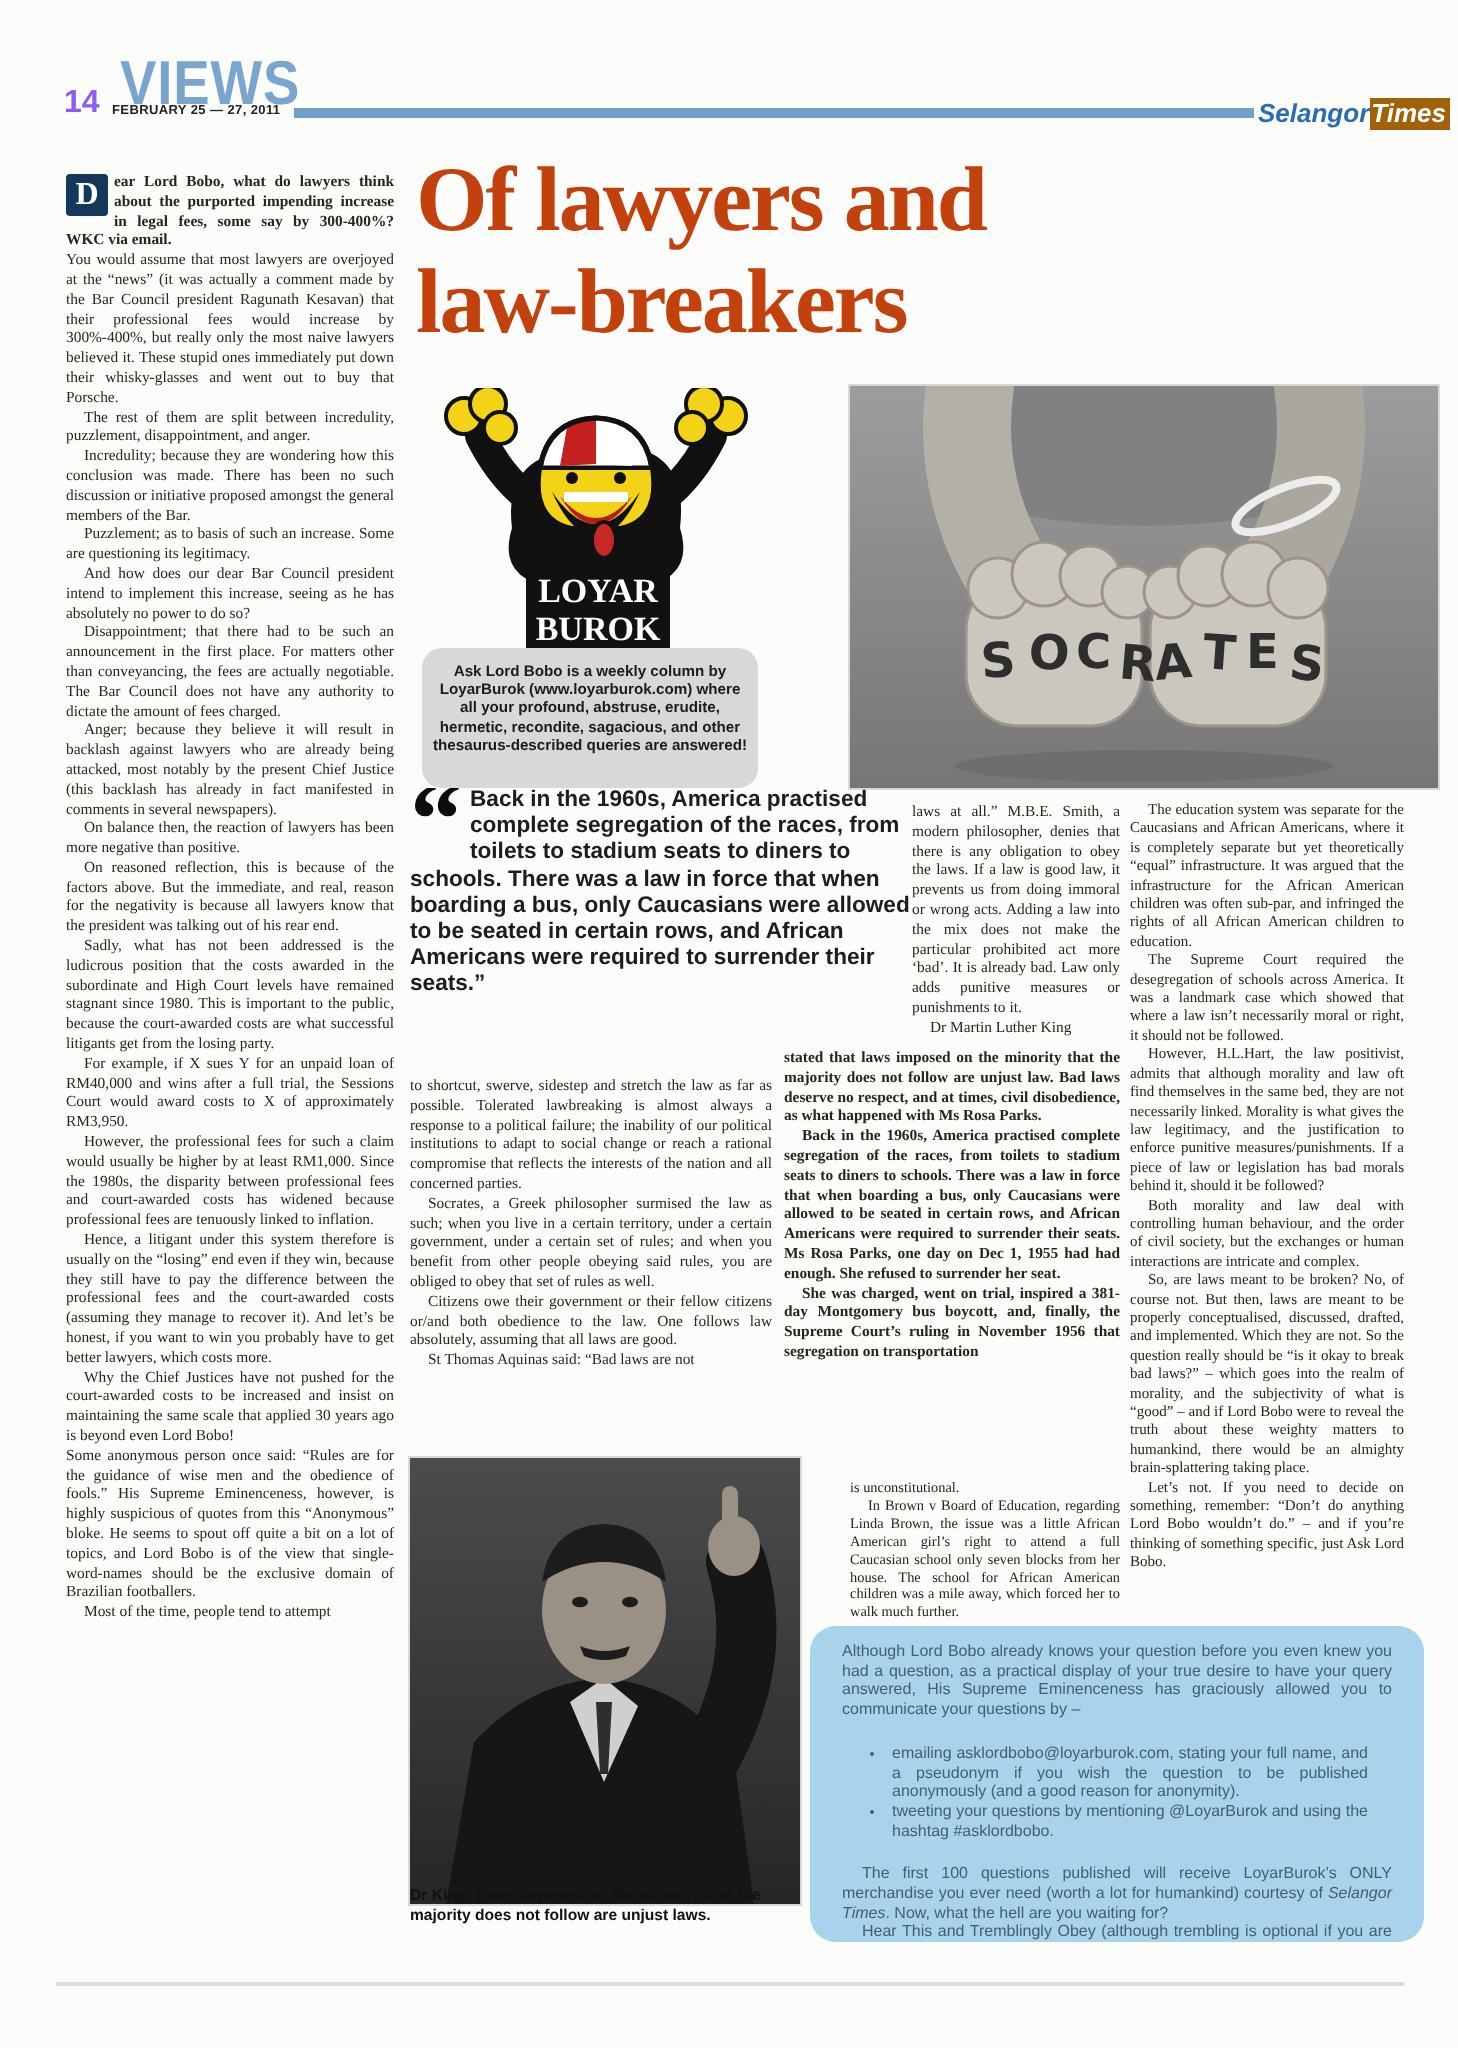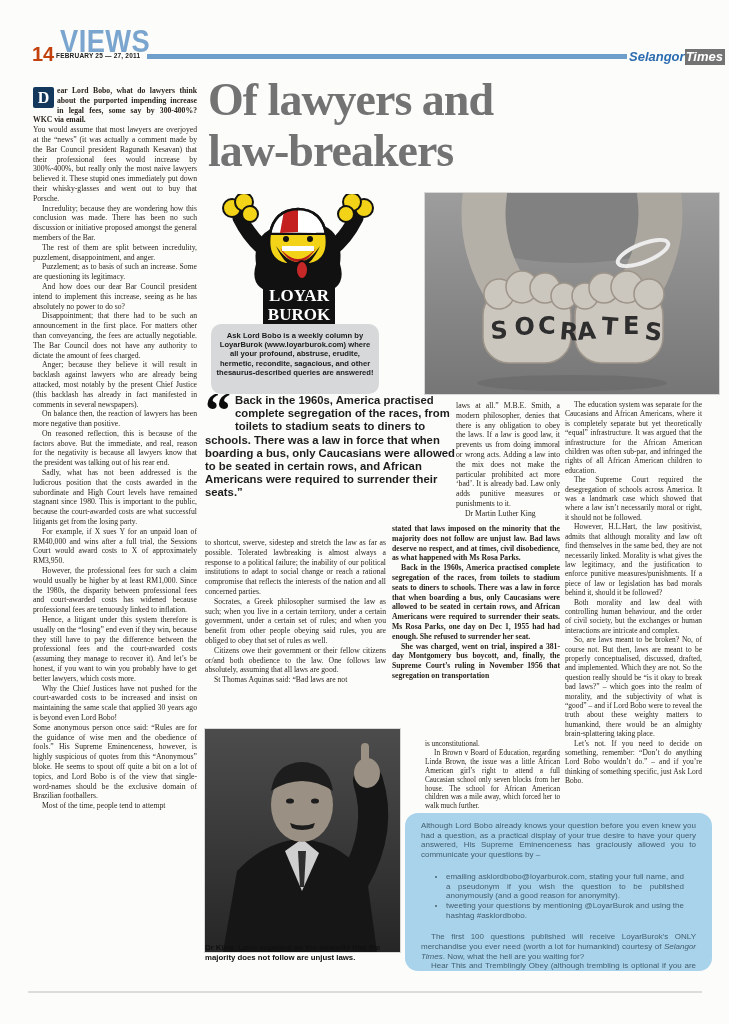--- a/index.html
+++ b/index.html
@@ -4,30 +4,30 @@
 <style>
   html,body{margin:0;padding:0;}
   body{
     width:729px;height:1024px;position:relative;background:#fcfcfa;
     font-family:"Liberation Serif",serif;color:#2b241c;overflow:hidden;
   }
   .abs{position:absolute;}
   
   .views{left:60px;top:24px;font-family:"Liberation Sans",sans-serif;
     font-size:31px;font-weight:bold;letter-spacing:.5px;color:#7aa5ce;transform:scaleX(.88);transform-origin:left;}
-  .pageno{left:32px;top:43px;font-family:"Liberation Sans",sans-serif;font-size:20px;font-weight:bold;color:#c2410c;}
+  .pageno{left:32px;top:43px;font-family:"Liberation Sans",sans-serif;font-size:16px;font-weight:bold;color:#8b5cf6;}
   .issue-date{left:56px;top:52px;font-family:"Liberation Sans",sans-serif;font-size:6.5px;font-weight:bold;color:#222;letter-spacing:.2px;}
   .hrule{left:147px;top:54px;width:480px;height:5px;background:#6f9fcb;}
   .brand{left:629px;top:49px;font-family:"Liberation Sans",sans-serif;font-size:13px;font-weight:bold;font-style:italic;white-space:nowrap;}
   .brand .sel{color:#2b6cb0;margin-top:28px;}
-  .brand .tim{color:#fff;background:#737373;padding:0 2px 1px 1px;}
+  .brand .tim{color:#fff;background:#a16207;padding:0 2px 1px 1px;}
   .bottom-rule{left:28px;top:991px;width:674px;height:2px;background:#dcdcda;}
   
   .headline{left:208px;top:74px;width:380px;font-size:46px;line-height:51px;font-weight:bold;
-    color:#737373;letter-spacing:-1px;}
+    color:#c2410c;letter-spacing:-1px;}
   
   .colbody{overflow:hidden;}
   .colbody p{margin:0;text-align:justify;font-size:7.7px;line-height:9.8px;hyphens:auto;-webkit-hyphens:auto;}
   .colbody p + p{text-indent:9px;}
   .indent-first p:first-child{text-indent:9px;}
   .col1{left:33px;top:86px;width:164px;height:900px;}
   .lead{margin:0 0 8px 0;font-weight:bold;text-align:justify;font-size:8px;line-height:10px;}
   .dropcap{float:left;width:21px;height:21px;margin:1px 3px 0 0;background:#14375c;color:#fff;
     font-size:16px;font-weight:bold;text-align:center;line-height:21px;border-radius:2px;}
   .subhead{margin:9px 0 4px 0 !important;font-weight:bold;text-align:left !important;}
@@ -79,22 +79,22 @@
 
   <div class="abs headline">
     <div>Of lawyers and</div>
     <div>law-breakers</div>
   </div>
 
   <div class="abs col1 colbody">
     <p class="lead"><span class="dropcap">D</span><span>ear Lord Bobo, what do lawyers think about the purported impending increase in legal fees, some say by 300-400%? WKC via email.</span></p>
     <div class="colbody">
         <p>You would assume that most lawyers are overjoyed at the “news” (it was actually a comment made by the Bar Council president Ragunath Kesavan) that their professional fees would increase by 300%-400%, but really only the most naive lawyers believed it. These stupid ones immediately put down their whisky-glasses and went out to buy that Porsche.</p>
+        <p>The rest of them are split between incredulity, puzzlement, disappointment, and anger.</p>
         <p>Incredulity; because they are wondering how this conclusion was made. There has been no such discussion or initiative proposed amongst the general members of the Bar.</p>
-        <p>The rest of them are split between incredulity, puzzlement, disappointment, and anger.</p>
         <p>Puzzlement; as to basis of such an increase. Some are questioning its legitimacy.</p>
         <p>And how does our dear Bar Council president intend to implement this increase, seeing as he has absolutely no power to do so?</p>
         <p>Disappointment; that there had to be such an announcement in the first place. For matters other than conveyancing, the fees are actually negotiable. The Bar Council does not have any authority to dictate the amount of fees charged.</p>
         <p>Anger; because they believe it will result in backlash against lawyers who are already being attacked, most notably by the present Chief Justice (this backlash has already in fact manifested in comments in several newspapers).</p>
         <p>On balance then, the reaction of lawyers has been more negative than positive.</p>
         <p>On reasoned reflection, this is because of the factors above. But the immediate, and real, reason for the negativity is because all lawyers know that the president was talking out of his rear end.</p>
         <p>Sadly, what has not been addressed is the ludicrous position that the costs awarded in the subordinate and High Court levels have remained stagnant since 1980. This is important to the public, because the court-awarded costs are what successful litigants get from the losing party.</p>
         <p>For example, if X sues Y for an unpaid loan of RM40,000 and wins after a full trial, the Sessions Court would award costs to X of approximately RM3,950.</p>
         <p>However, the professional fees for such a claim would usually be higher by at least RM1,000. Since the 1980s, the disparity between professional fees and court-awarded costs has widened because professional fees are tenuously linked to inflation.</p>
         <p>Hence, a litigant under this system therefore is usually on the “losing” end even if they win, because they still have to pay the difference between the professional fees and the court-awarded costs (assuming they manage to recover it). And let’s be honest, if you want to win you probably have to get better lawyers, which costs more.</p>

